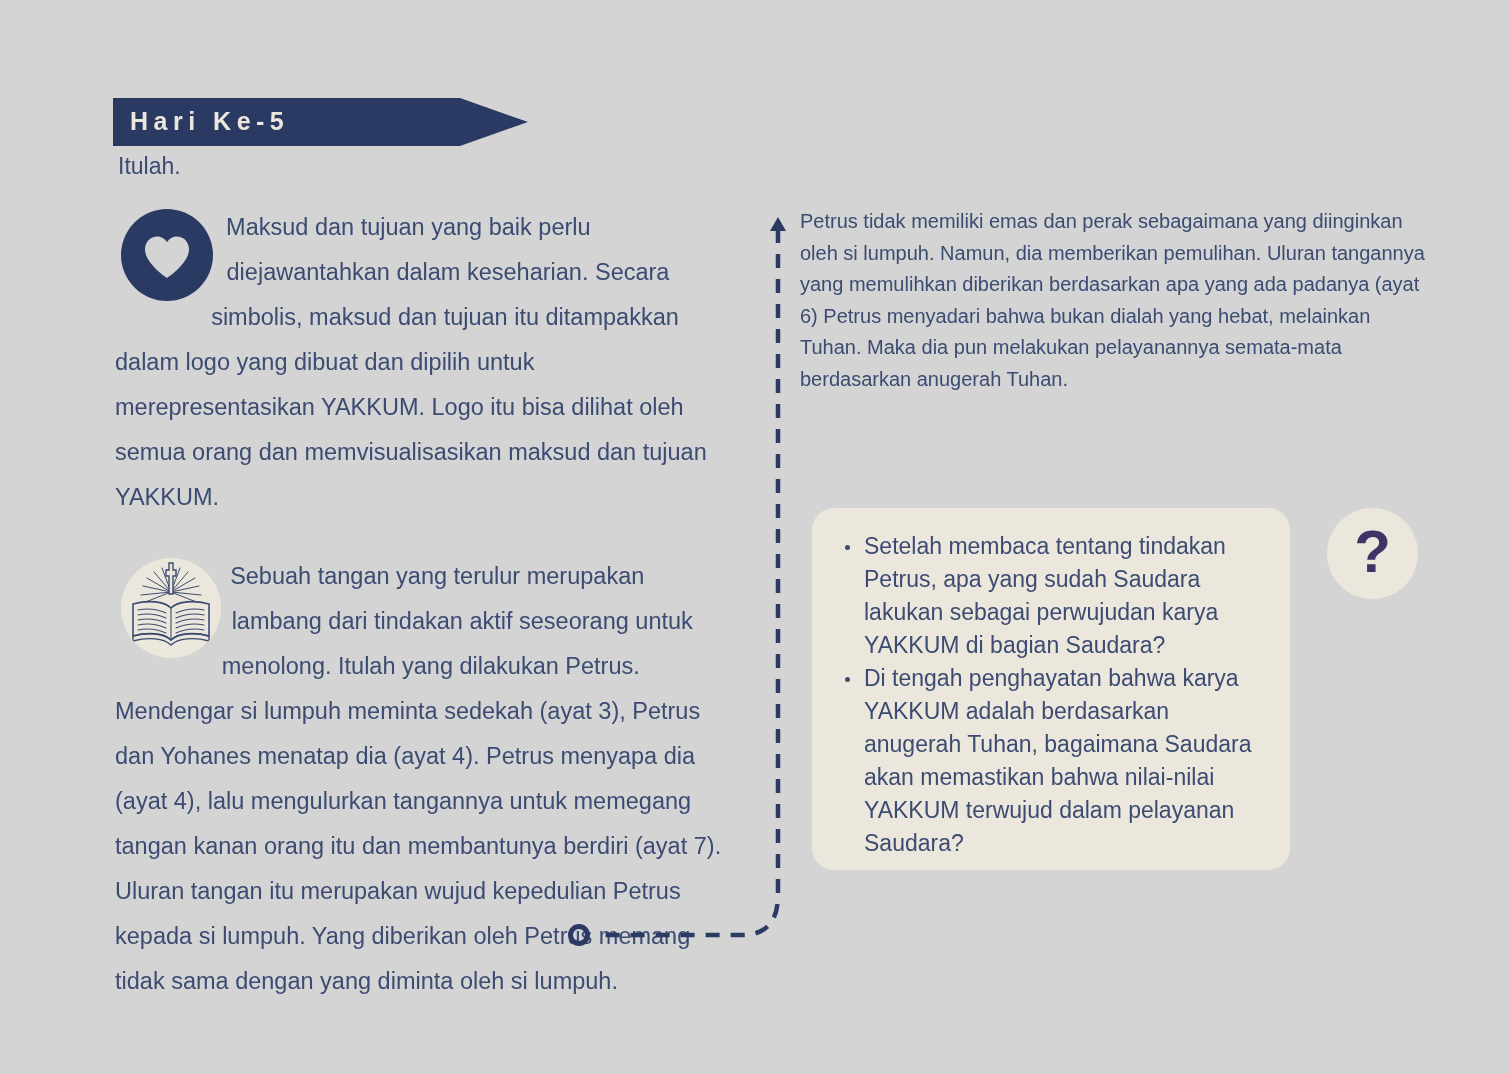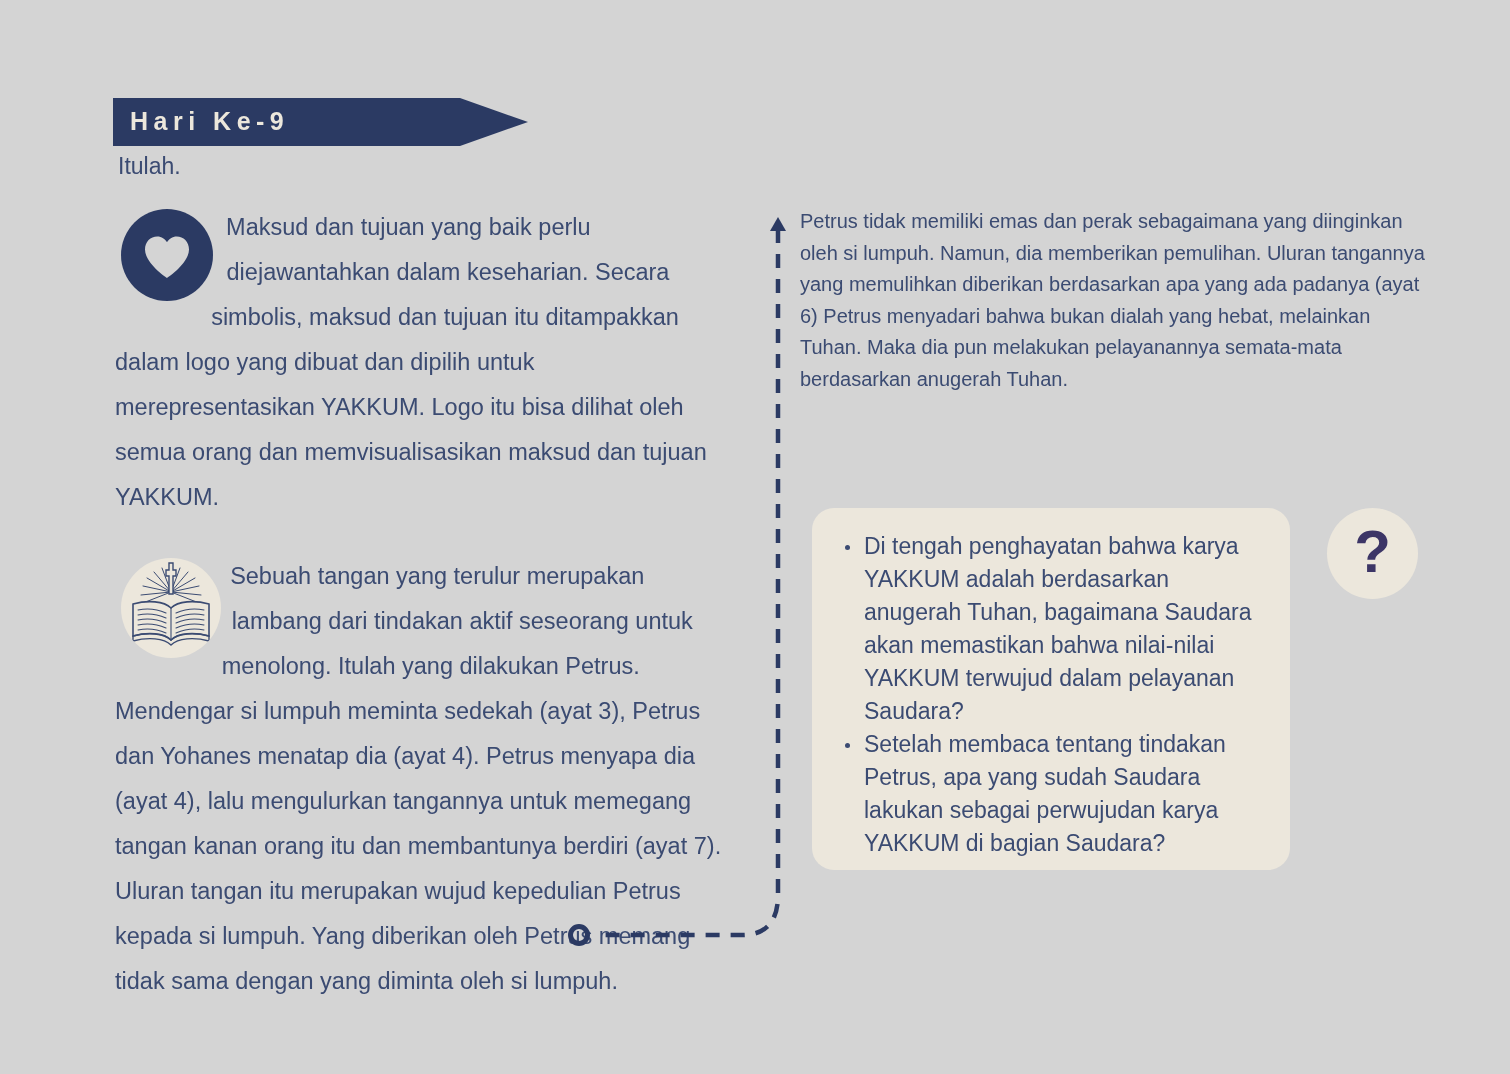--- a/index.html
+++ b/index.html
@@ -199,21 +199,21 @@
   }
 </style>
 </head>
 <body>
 
 <div id="page">
 
   <div class="banner-wrap">
     <div class="banner-body"></div>
     <div class="banner-point"></div>
-    <div class="banner-text">Hari Ke-9</div>
+    <div class="banner-text">Hari Ke-5</div>
   </div>
 
   <div class="subtitle">Itulah.</div>
 
   <div class="col-left">
 
     <div class="icon-float-heart">
       <div class="heart-circle">
         <svg class="heart-cut" viewBox="0 0 48 44" xmlns="http://www.w3.org/2000/svg">
           <path d="M24 43 C24 43 2 28.5 2 14.5 C2 6.8 7.6 1.5 14.2 1.5 C18.8 1.5 21.9 4 24 7.2 C26.1 4 29.2 1.5 33.8 1.5 C40.4 1.5 46 6.8 46 14.5 C46 28.5 24 43 24 43 Z" fill="#d4d4d4"></path>
@@ -279,22 +279,22 @@
   </div>
 
   <svg class="connector" viewBox="0 0 250 760" xmlns="http://www.w3.org/2000/svg">
     <path d="M218 24 L218 690 Q218 730 182 730 L36 730" fill="none" stroke="#2b3a63" stroke-width="4.5" stroke-dasharray="14 11" stroke-linecap="butt"></path>
     <path d="M218 12 L226 26 L210 26 Z" fill="#2b3a63"></path>
     <circle cx="19" cy="730" r="8.5" fill="none" stroke="#2b3a63" stroke-width="5"></circle>
   </svg>
 
   <div class="qcard">
     <ul class="qlist">
+      <li>Setelah membaca tentang tindakan Petrus, apa yang sudah Saudara lakukan sebagai perwujudan karya YAKKUM di bagian Saudara?</li>
       <li>Di tengah penghayatan bahwa karya YAKKUM adalah berdasarkan anugerah Tuhan, bagaimana Saudara akan memastikan bahwa nilai-nilai YAKKUM terwujud dalam pelayanan Saudara?</li>
-      <li>Setelah membaca tentang tindakan Petrus, apa yang sudah Saudara lakukan sebagai perwujudan karya YAKKUM di bagian Saudara?</li>
     </ul>
   </div>
 
   <div class="qmark">
     <span>?</span>
   </div>
 
 </div>
 
 </body></html>

